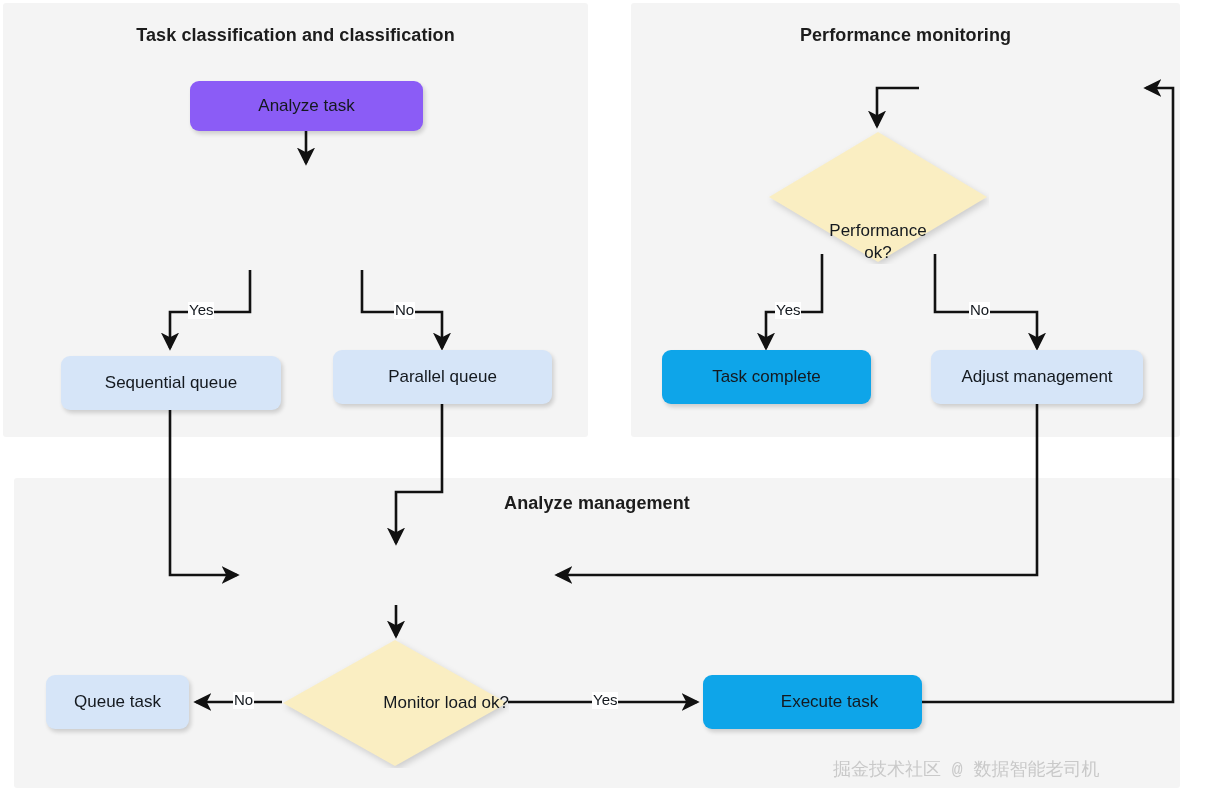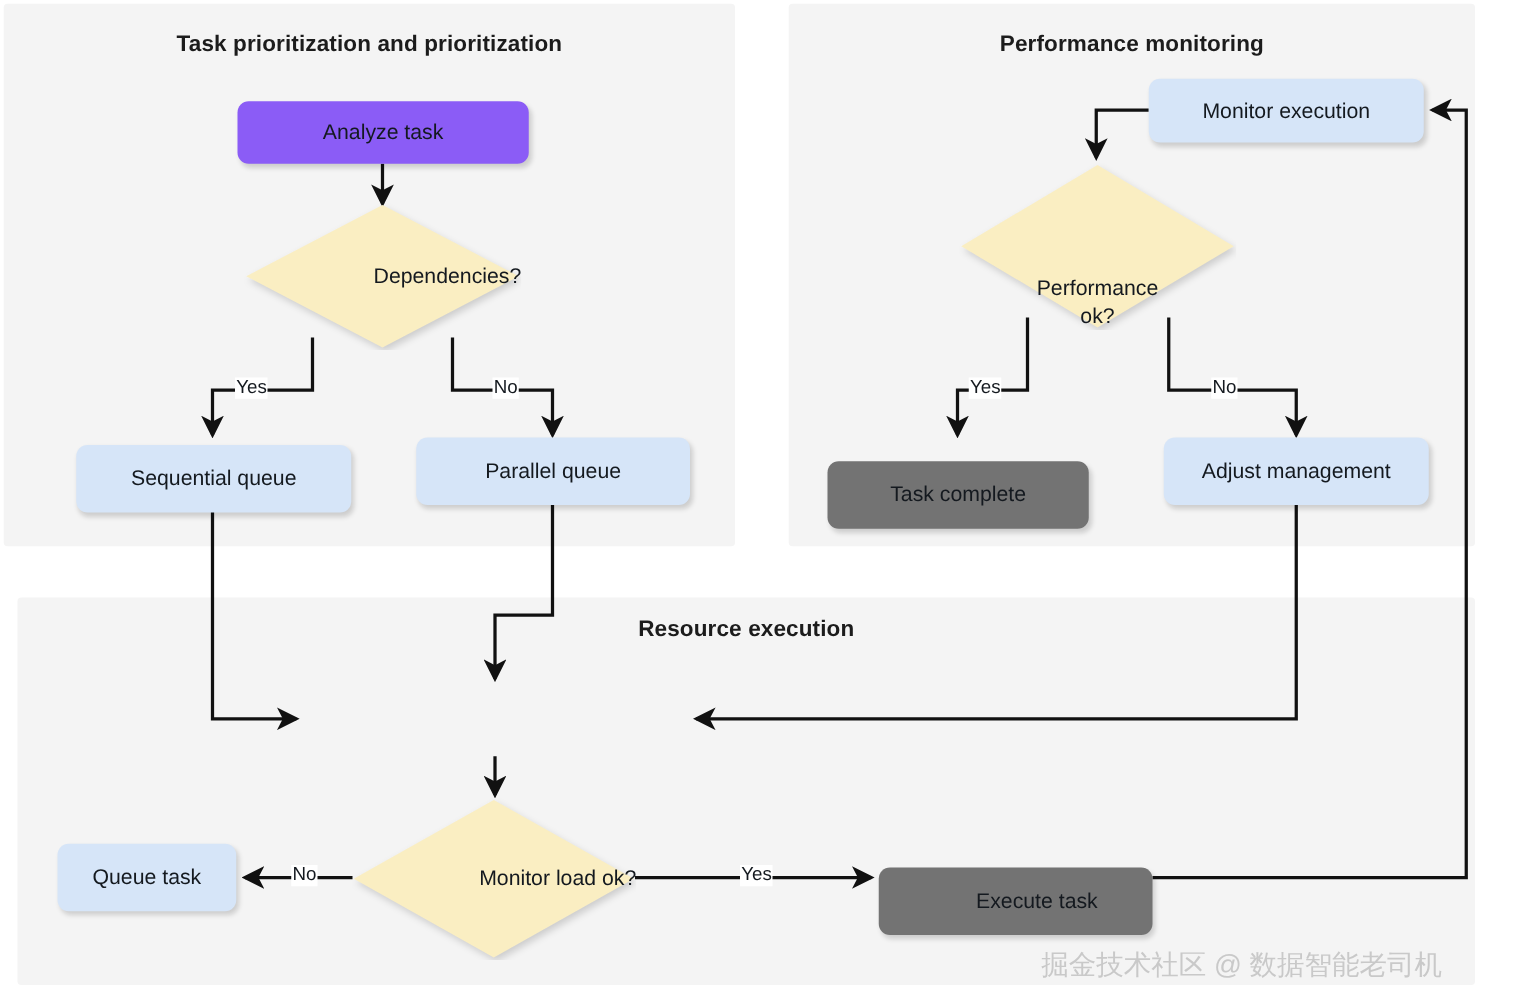--- a/index.html
+++ b/index.html
@@ -42,21 +42,21 @@
     text-align: center;
     font-size: 17px;
     color: #14191f;
     border-radius: 9px;
     box-shadow: 2px 3px 4px rgba(0,0,0,0.16);
     line-height: 1.25;
     padding: 0 10px;
   }
   .node.pink   { background: #8b5cf6; }
   .node.blue   { background: #d6e5f8; }
-  .node.green  { background: #737373; margin-top: 19px; }
+  .node.green  { background: #0ea5e9; }
   .diamond-wrap {
     position: absolute;
   }
   .diamond-label {
     position: absolute;
     left: 0;
     top: 0;
     width: 100%;
     height: 100%;
     display: flex;
@@ -80,41 +80,41 @@
     position: absolute;
     font-size: 15px;
     color: #14191f;
     background: #ffffff;
     padding: 0 1px;
     line-height: 1.1;
     white-space: nowrap;
   }
   .watermark {
     position: absolute;
-    font-size: 22px;
+    font-size: 18px;
     color: #c9c9c9;
     white-space: nowrap;
-    font-family: Liberation Sans, sans-serif;
+    font-family: Liberation Mono, monospace;
   }
 </style>
 </head>
 <body>
 
 <div id="stage">
 
   <div class="panel" style="left:3px; top:3px; width:585px; height:434px;">
-    <div class="panel-title" style="top:22px;">Task prioritization and prioritization</div>
+    <div class="panel-title" style="top:22px;">Task classification and classification</div>
   </div>
 
   <div class="panel" style="left:631px; top:3px; width:549px; height:434px;">
     <div class="panel-title" style="top:22px;">Performance monitoring</div>
   </div>
 
   <div class="panel" style="left:14px; top:478px; width:1166px; height:310px;">
-    <div class="panel-title" style="top:15px;">Resource execution</div>
+    <div class="panel-title" style="top:15px;">Analyze management</div>
   </div>
 
   <svg class="edges" viewBox="0 0 1223 806">
     <defs>
       <marker id="arw" viewBox="0 0 10 10" refX="8.5" refY="5" markerWidth="7" markerHeight="7" orient="auto-start-reverse">
         <path d="M 0 0 L 10 5 L 0 10 L 2.6 5 z" fill="#111111"></path>
       </marker>
     </defs>
     <g fill="none" stroke="#111111" stroke-width="2.6" stroke-linejoin="miter" stroke-linecap="butt">
 
@@ -150,38 +150,29 @@
   <div class="edge-label" style="left:394px; top:302px;">No</div>
   <div class="edge-label" style="left:775px; top:302px;">Yes</div>
   <div class="edge-label" style="left:969px; top:302px;">No</div>
   <div class="edge-label" style="left:233px; top:692px;">No</div>
   <div class="edge-label" style="left:592px; top:692px;">Yes</div>
 
   <div class="node pink" style="left:190px; top:81px; width:233px; height:50px;">
     <span>Analyze task</span>
   </div>
 
-  <div class="diamond-wrap" style="left:195px; top:162px; width:222px; height:118px;">
-    <svg width="222" height="118" viewBox="0 0 222 118">
-      <polygon points="111,2 220,59 111,116 2,59" fill="#faeec2" stroke="none" style="filter:drop-shadow(2px 3px 3px rgba(0,0,0,0.16));"></polygon>
-    </svg>
-    <div class="diamond-label">Dependencies?</div>
-  </div>
 
   <div class="node blue" style="left:61px; top:356px; width:220px; height:54px;">
     <span>Sequential queue</span>
   </div>
 
   <div class="node blue" style="left:333px; top:350px; width:219px; height:54px;">
     <span>Parallel queue</span>
   </div>
 
-  <div class="node blue" style="left:919px; top:63px; width:220px; height:51px;">
-    <span>Monitor execution</span>
-  </div>
 
   <div class="diamond-wrap" style="left:767px; top:130px; width:222px; height:134px;">
     <svg width="222" height="134" viewBox="0 0 222 134">
       <polygon points="111,2 220,67 111,132 2,67" fill="#faeec2" stroke="none" style="filter:drop-shadow(2px 3px 3px rgba(0,0,0,0.16));"></polygon>
     </svg>
     <div class="diamond-label" style="flex-direction:column;">
       <span>Performance</span>
       <span>ok?</span>
     </div>
   </div>

